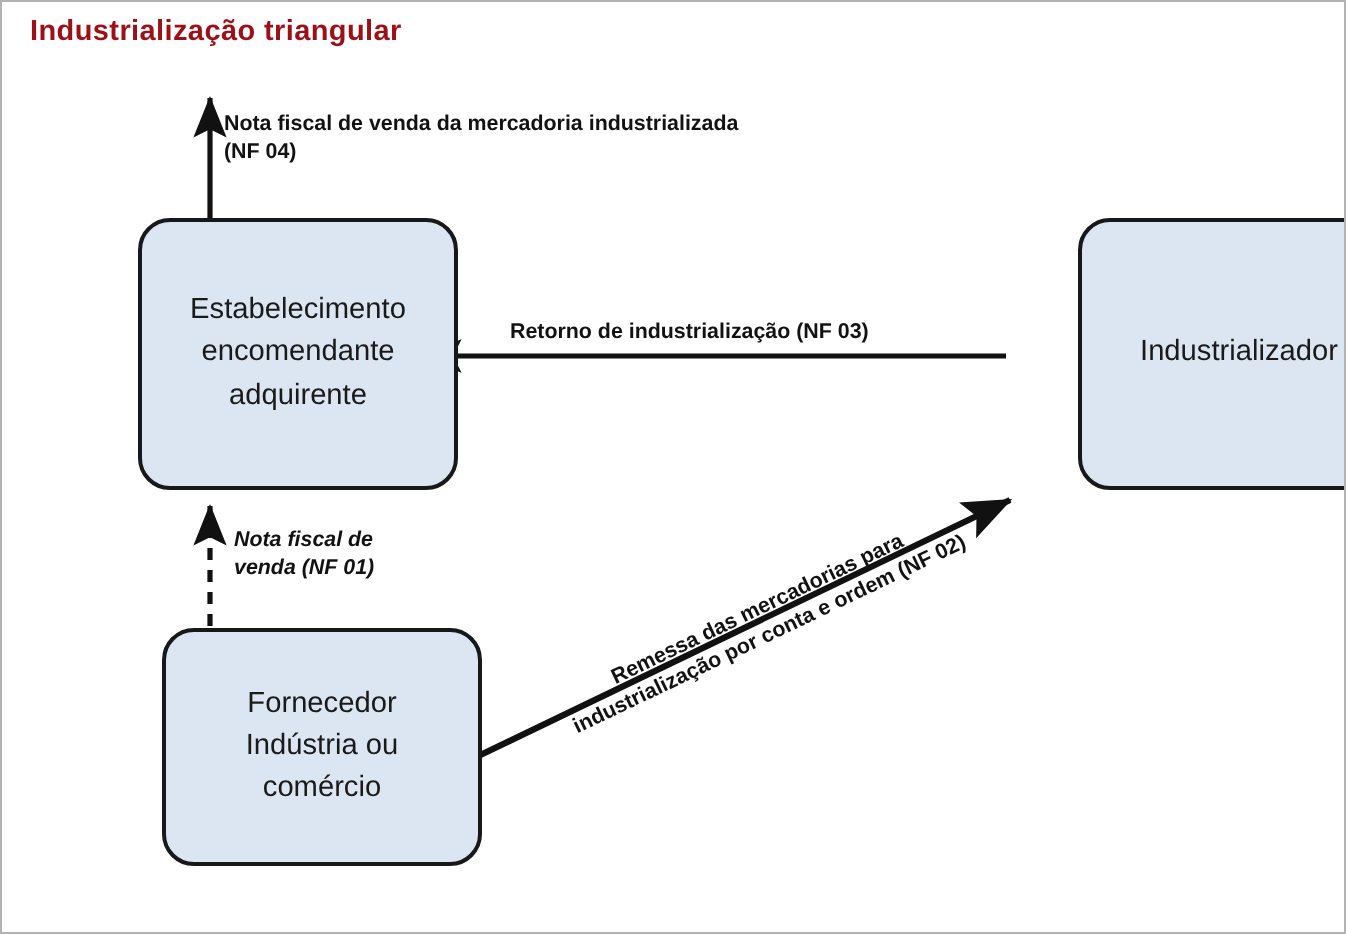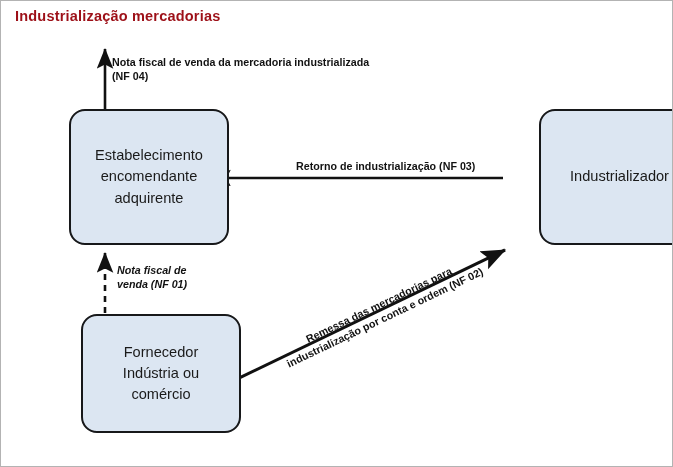--- a/index.html
+++ b/index.html
@@ -57,37 +57,37 @@
 
   .edge-label {
     position: absolute;
     font-size: 10.7px;
     font-weight: bold;
     color: #121212;
     line-height: 1.35;
     white-space: pre-line;
   }
   #label-nf04 { left: 111px; top: 54px; }
-  #label-nf03 { left: 254px; top: 158px; white-space: nowrap; margin-left: 41px; }
+  #label-nf03 { left: 254px; top: 158px; white-space: nowrap; }
   #label-nf01 { left: 116px; top: 262px; font-style: italic; }
   #label-nf02 {
     left: 249px;
     top: 296px;
     width: 264px;
     text-align: center;
     transform: rotate(-25.6deg);
     transform-origin: 50% 50%;
   }
 </style>
 </head>
 <body>
 
 <div id="canvas">
 
-  <div class="title">Industrialização mercadorias</div>
+  <div class="title">Industrialização triangular</div>
 
   <svg id="diagram-svg" viewBox="0 0 673 467" xmlns="http://www.w3.org/2000/svg">
     <defs>
       <marker id="arrowhead" markerWidth="9" markerHeight="9" refX="7.6" refY="3.2" orient="auto" markerUnits="strokeWidth">
         <path d="M0,0 L8,3.2 L0,6.4 L1.6,3.2 Z" fill="#111111"></path>
       </marker>
     </defs>
 
     <g>
       <line x1="104" y1="108" x2="104" y2="48" stroke="#111111" stroke-width="2.6" marker-end="url(#arrowhead)"></line>

